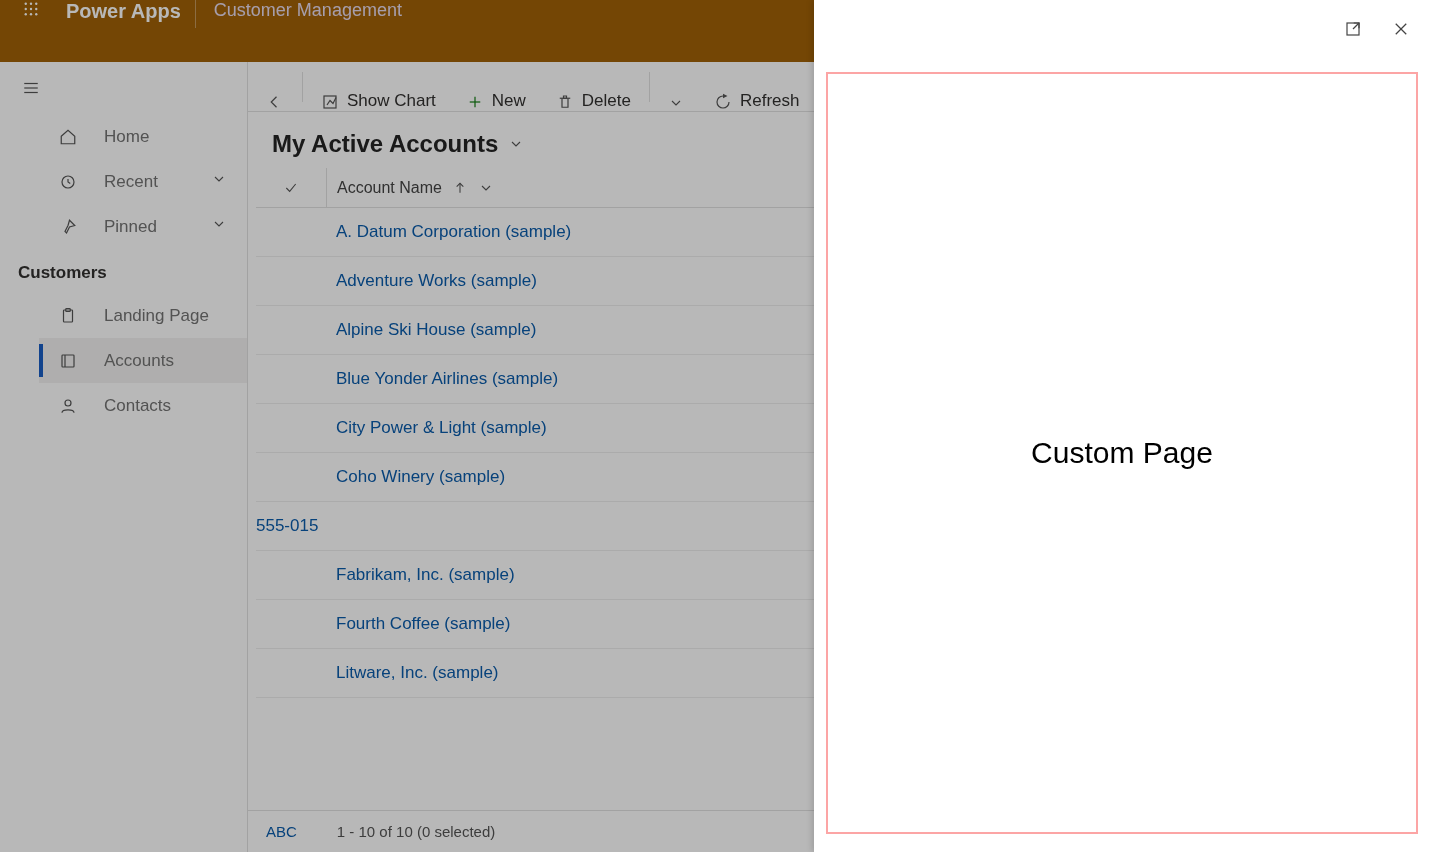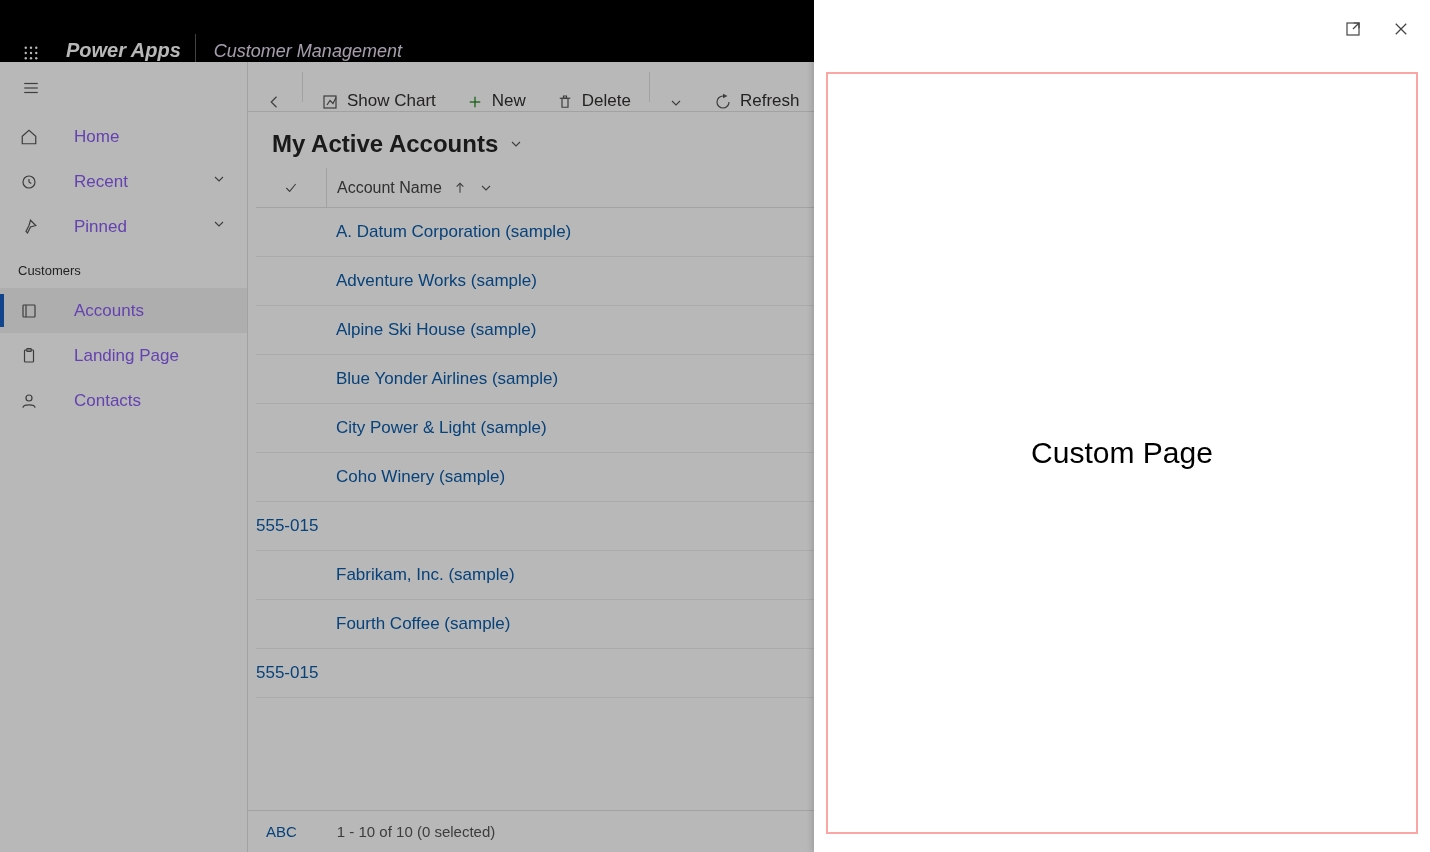--- a/index.html
+++ b/index.html
@@ -1,41 +1,41 @@
 <!DOCTYPE html>
 <html><head>
 <meta charset="utf-8">
 <style>
   * { box-sizing: border-box; margin: 0; padding: 0; }
   html, body { width: 1430px; height: 852px; font-family: "Segoe UI", Arial, sans-serif; overflow: hidden; background: #fff; }
   .app { position: relative; width: 100%; height: 100%; }
 
   
   .header {
-    height: 62px; background: #000000; color: #fff;
-    display: flex; align-items: flex-end; padding: 0 10px; font-style: italic;
+    height: 62px; background: #a16207; color: #fff;
+    display: flex; align-items: flex-start; padding: 0 10px;
   }
   .header .waffle { width: 42px; display:flex; align-items:center; justify-content:center; font-size: 20px; }
   .header .brand { font-size: 20px; font-weight: 600; padding: 0 14px; }
   .header .divider { width: 1px; height: 28px; background: rgba(255,255,255,0.35); }
   .header .appname { font-size: 18px; font-weight: 400; padding: 0 18px; color: #e7dbef; }
 
   
   .leftnav {
     position: absolute; left: 0; top: 62px; bottom: 0; width: 248px;
     border-right: 1px solid #e1e1e1; background: #fff;
     display: flex; flex-direction: column;
   }
   .nav-ham { height: 52px; display:flex; align-items:center; padding-left: 22px; }
   .nav-item {
     height: 45px; display:flex; align-items:center; padding: 0 20px 0 20px;
-    font-size: 17px; color: #8b5cf6; gap: 36px; cursor: pointer;
+    font-size: 17px; color: #737373; gap: 27px; cursor: pointer; margin-left: 39px;
   }
   .nav-item .chev { margin-left: auto; color: #605e5c; }
-  .nav-section-label { padding: 14px 18px 10px; font-size: 13px; font-weight: 400; color: #323130; }
+  .nav-section-label { padding: 14px 18px 10px; font-size: 17px; font-weight: 700; color: #323130; }
   .nav-item.selected { background: #f3f2f1; position: relative; }
   .nav-item.selected::before {
     content:""; position:absolute; left:0; top:6px; bottom:6px; width:4px; background:#1a5ec4;
   }
 
   
   .main {
     position:absolute; left:248px; right:0; top:62px; bottom:0;
     display:flex; flex-direction:column; background:#fff;
   }
@@ -144,33 +144,33 @@
           <path d="M14 3 L21 10 L14 12 L10 20 L8 18 L12 10 Z"></path>
         </svg>
       <span>Pinned</span>
       <span class="chev"><svg class="ic ic16" viewBox="0 0 24 24">
             <path d="M6 9 L12 15 L18 9"></path>
           </svg></span>
     </div>
 
     <div class="nav-section-label">Customers</div>
 
+    <div class="nav-item">
+      <svg class="ic" viewBox="0 0 24 24">
+          <rect x="6" y="4" width="12" height="16" rx="1"></rect>
+          <rect x="9" y="2" width="6" height="4" rx="1"></rect>
+        </svg>
+      <span>Landing Page</span>
+    </div>
     <div class="nav-item selected">
       <svg class="ic" viewBox="0 0 24 24">
           <rect x="4" y="4" width="16" height="16" rx="1"></rect>
           <path d="M8 4 V20"></path>
         </svg>
       <span>Accounts</span>
-    </div>
-    <div class="nav-item">
-      <svg class="ic" viewBox="0 0 24 24">
-          <rect x="6" y="4" width="12" height="16" rx="1"></rect>
-          <rect x="9" y="2" width="6" height="4" rx="1"></rect>
-        </svg>
-      <span>Landing Page</span>
     </div>
     <div class="nav-item">
       <svg class="ic" viewBox="0 0 24 24">
           <circle cx="12" cy="8" r="4"></circle>
           <path d="M4 21 C4 16 20 16 20 21"></path>
         </svg>
       <span>Contacts</span>
     </div>
   </div>
 
@@ -277,20 +277,21 @@
           </div>
           <div class="grow">
             <div class="cname">Fabrikam, Inc. (sample)</div>
             <div class="cphone">555-015</div>
           </div>
           <div class="grow">
             <div class="cname">Fourth Coffee (sample)</div>
             <div class="cphone">555-015</div>
           </div>
           <div class="grow">
+            <div class="cname">Litware, Inc. (sample)</div>
             <div class="cphone">555-015</div>
           </div>
         </div>
     </div>
 
     <div class="statusbar">
       <span class="abc">ABC</span>
       <span>1 - 10 of 10 (0 selected)</span>
     </div>
   </div>

